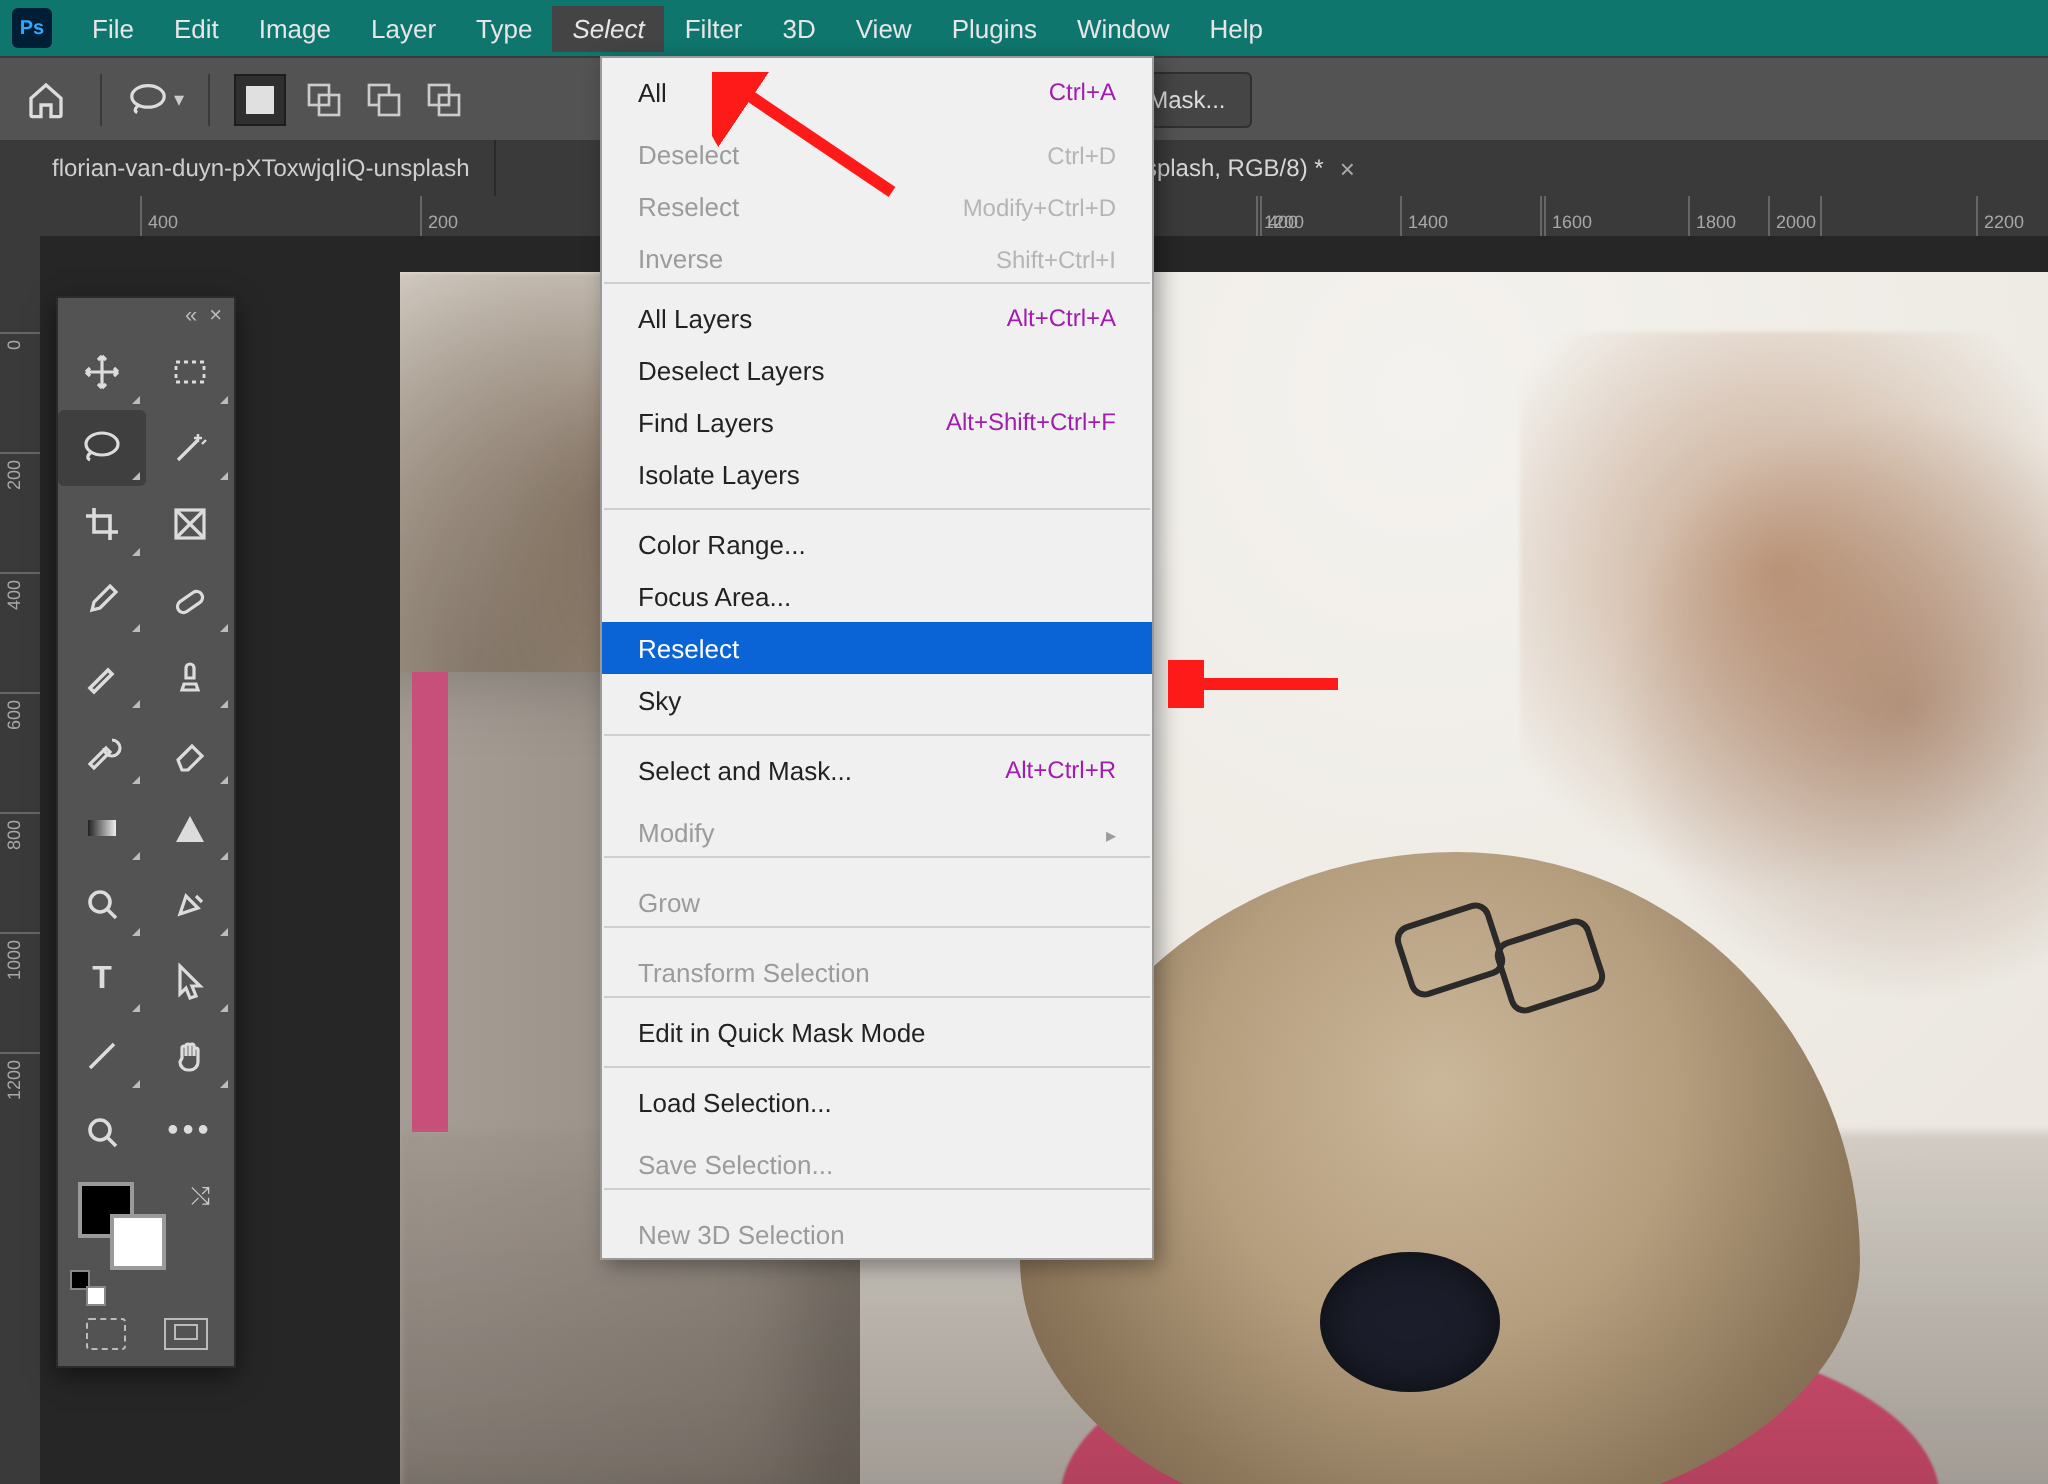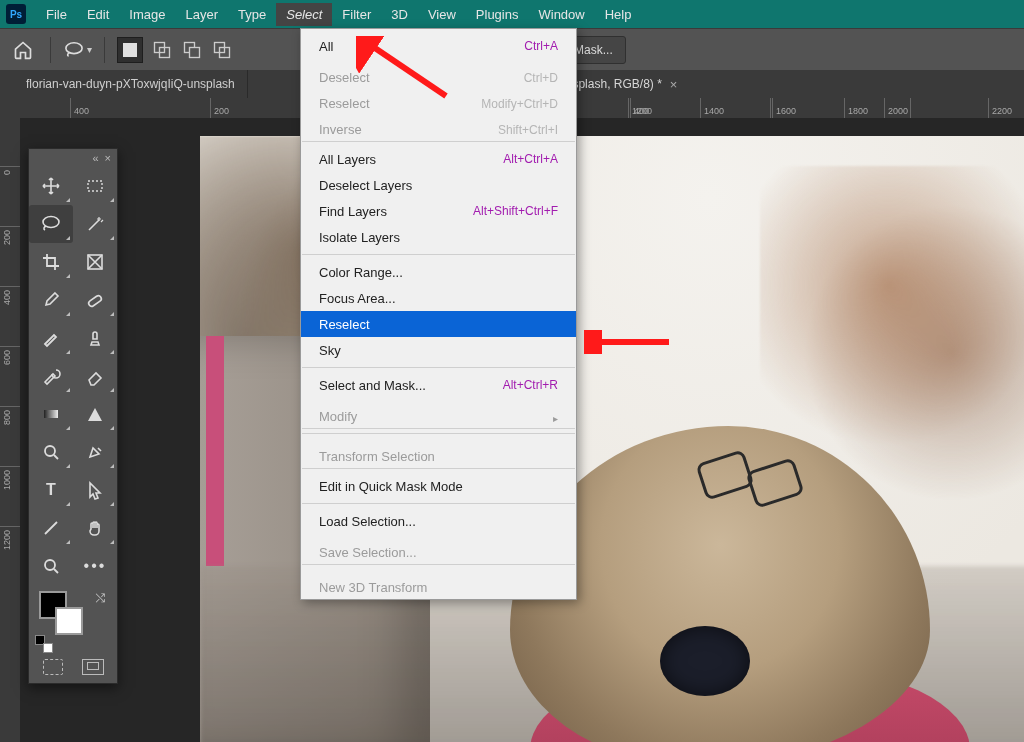--- a/index.html
+++ b/index.html
@@ -459,20 +459,24 @@
     <div class="dd-sep"></div>
     <div class="dd-item">
       <span>Select and Mask...</span>
       <span class="shortcut">Alt+Ctrl+R</span>
     </div>
     <div class="dd-item disabled">
       <span>Modify</span>
       <span class="sub">▸</span>
     </div>
     <div class="dd-sep"></div>
+    <div class="dd-item disabled">
+      <span>Grow</span>
+      <span class="shortcut"></span>
+    </div>
     <div class="dd-sep"></div>
     <div class="dd-item disabled">
       <span>Transform Selection</span>
       <span class="shortcut"></span>
     </div>
     <div class="dd-sep"></div>
     <div class="dd-item">
       <span>Edit in Quick Mask Mode</span>
       <span class="shortcut"></span>
     </div>
@@ -480,21 +484,21 @@
     <div class="dd-item">
       <span>Load Selection...</span>
       <span class="shortcut"></span>
     </div>
     <div class="dd-item disabled">
       <span>Save Selection...</span>
       <span class="shortcut"></span>
     </div>
     <div class="dd-sep"></div>
     <div class="dd-item disabled">
-      <span>New 3D Transform</span>
+      <span>New 3D Selection</span>
       <span class="shortcut"></span>
     </div>
   </div>
 
 <div class="arrow" style="left:356px; top:36px;">
   <svg width="100" height="70">
       <defs>
         <marker id="ah1" markerWidth="10" markerHeight="10" refX="2" refY="5" orient="auto">
           <path d="M0,0 L10,5 L0,10 z" fill="#ff1a1a"></path>
         </marker>

